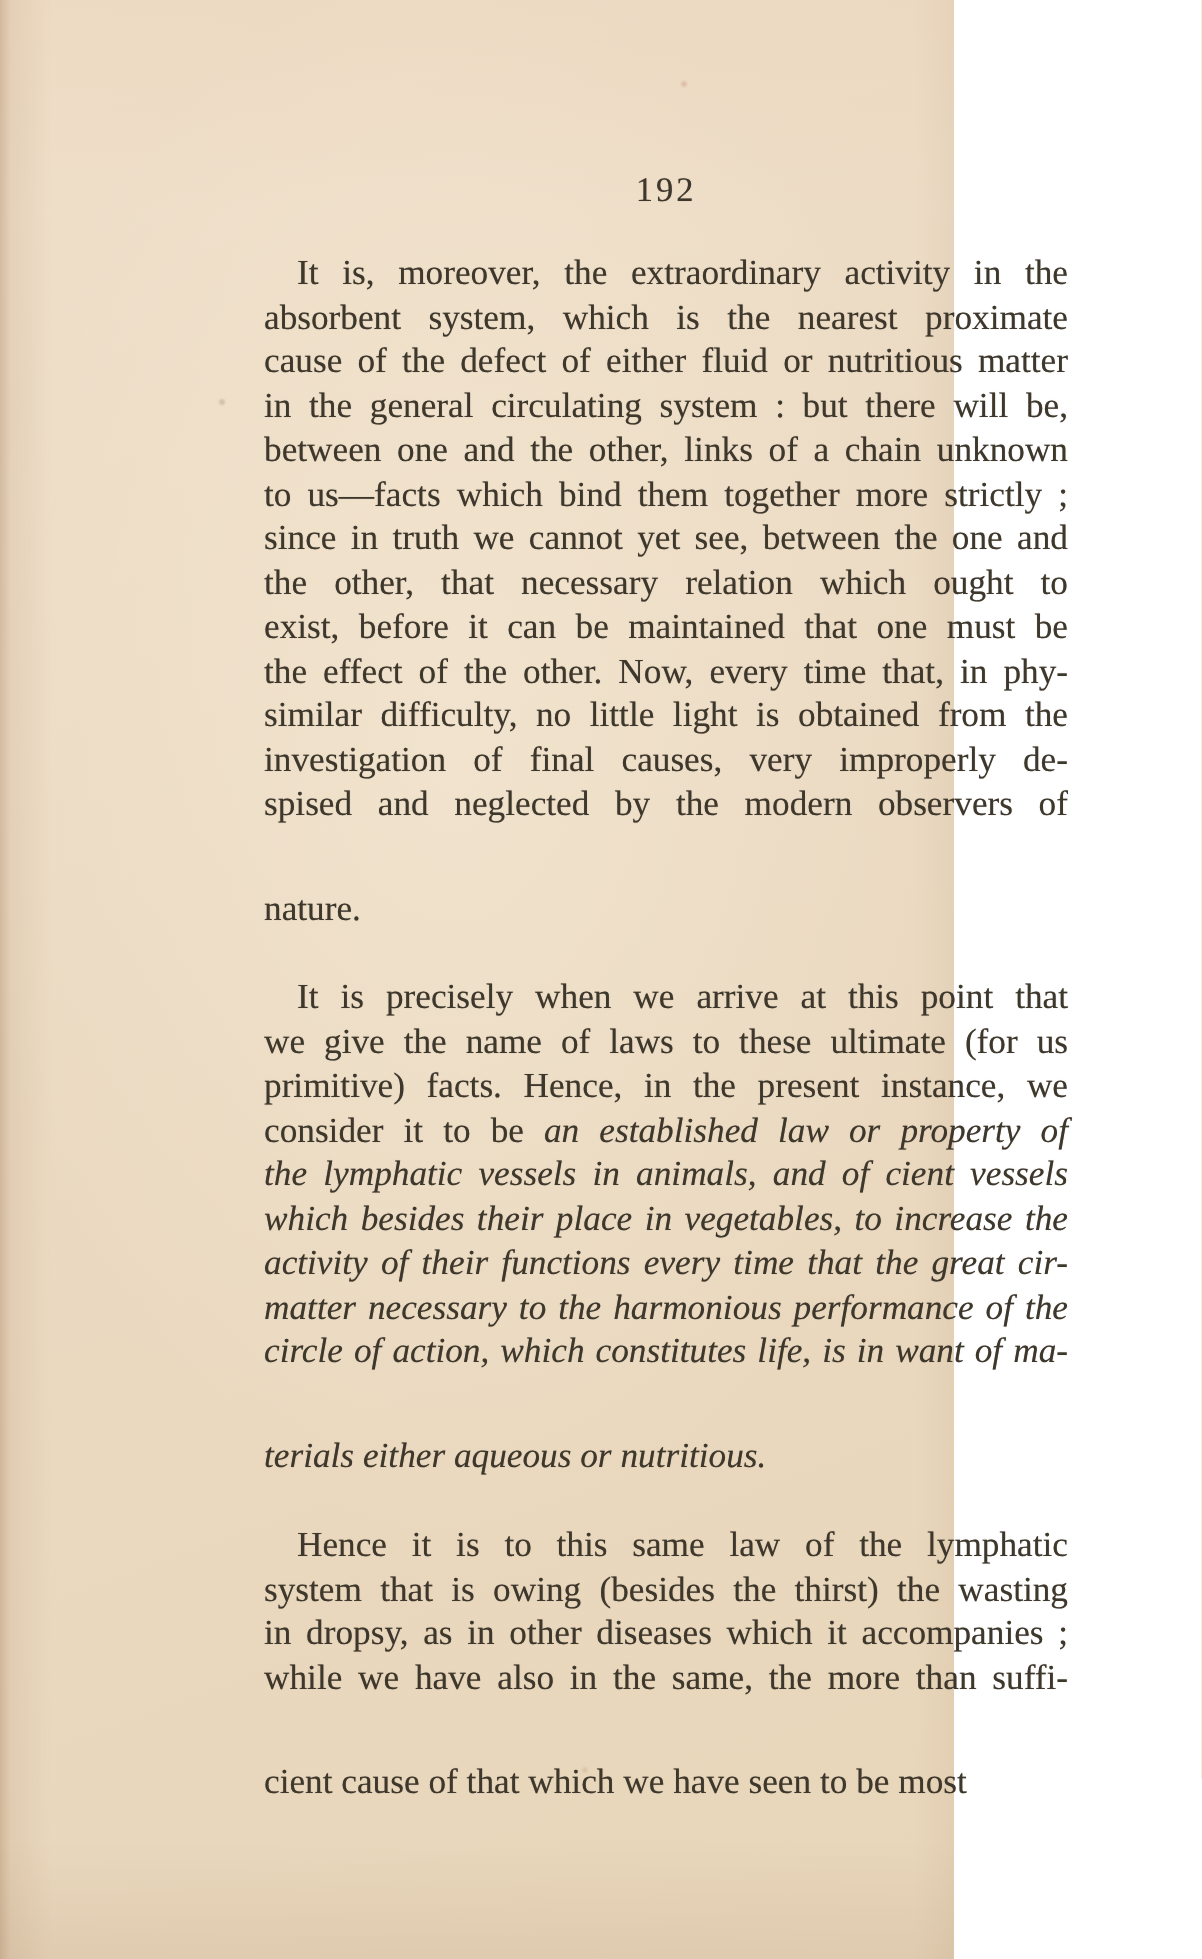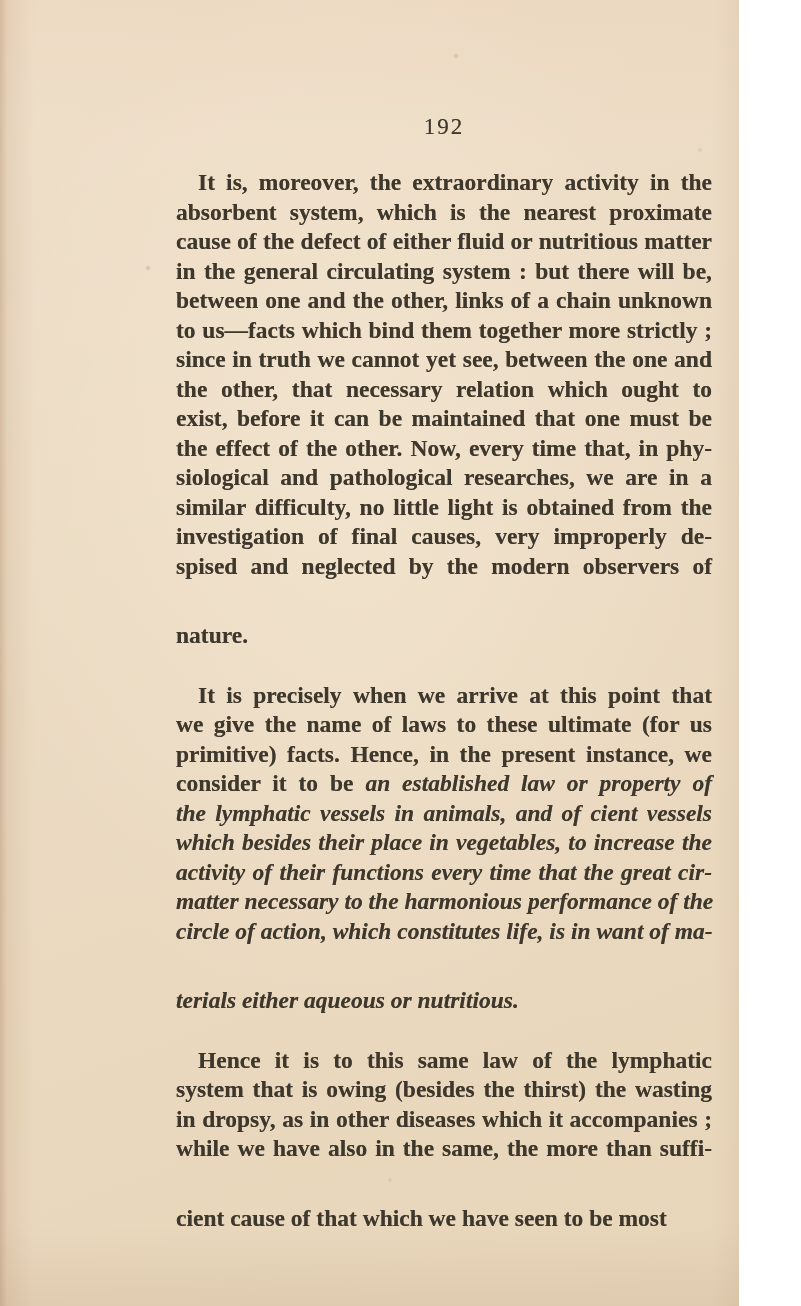--- a/index.html
+++ b/index.html
@@ -10,21 +10,21 @@
     width: 801px;
     height: 1306px;
     overflow: hidden;
     position: relative;
     font-family: "Liberation Serif", "DejaVu Serif", serif;
   }
   
   .scan {
     position: absolute;
     left: 0; top: 0;
-    width: 739px;
+    width: 636px;
     height: 1306px;
     background-color: var(--paper, #ebdac2);
     background-image:
       
       radial-gradient(circle 2px at 456px 56px, rgba(196,140,120,0.45), rgba(196,140,120,0) 3px),
       radial-gradient(circle 2px at 148px 268px, rgba(120,95,70,0.30), rgba(120,95,70,0) 3px),
       radial-gradient(circle 2px at 700px 150px, rgba(150,110,85,0.22), rgba(150,110,85,0) 3px),
       radial-gradient(circle 2px at 390px 1180px, rgba(140,105,78,0.20), rgba(140,105,78,0) 3px),
       
       radial-gradient(ellipse 70% 55% at 48% 38%, rgba(255,246,230,0.30), rgba(255,246,230,0) 75%),
@@ -51,21 +51,20 @@
     text-shadow: 0 0 0.5px rgba(62,55,44,0.55);
   }
   .text-block {
     position: absolute;
     left: 176px;
     top: 168px;
     width: 536px;
     color: var(--ink, #3e372c);
     font-size: 23.5px;
     text-shadow: 0 0 0.5px rgba(62,55,44,0.55);
-    font-weight: bold;
   }
   .paragraph {
     margin: 0 0 30px 0;
   }
   .line {
     height: 29.5px;
     line-height: 29.5px;
     text-align: justify;
     text-align-last: justify;
     white-space: nowrap;
@@ -92,21 +91,20 @@
         <div class="line indent"><span>It is, moreover, the extraordinary activity in the</span></div>
         <div class="line"><span>absorbent system, which is the nearest proximate</span></div>
         <div class="line"><span>cause of the defect of either fluid or nutritious matter</span></div>
         <div class="line"><span>in the general circulating system : but there will be,</span></div>
         <div class="line"><span>between one and the other, links of a chain unknown</span></div>
         <div class="line"><span>to us—facts which bind them together more strictly ;</span></div>
         <div class="line"><span>since in truth we cannot yet see, between the one and</span></div>
         <div class="line"><span>the other, that necessary relation which ought to</span></div>
         <div class="line"><span>exist, before it can be maintained that one must be</span></div>
         <div class="line"><span>the effect of the other. Now, every time that, in phy-</span></div>
-        <div class="line"><span>siological and pathological researches, we are in a</span></div>
         <div class="line"><span>similar difficulty, no little light is obtained from the</span></div>
         <div class="line"><span>investigation of final causes, very improperly de-</span></div>
         <div class="line"><span>spised and neglected by the modern observers of</span></div>
         <div class="line last"><span>nature.</span></div>
       </div>
       <div class="paragraph">
         <div class="line indent"><span>It is precisely when we arrive at this point that</span></div>
         <div class="line"><span>we give the name of laws to these ultimate (for us</span></div>
         <div class="line"><span>primitive) facts. Hence, in the present instance, we</span></div>
         <div class="line"><span>consider it to be </span><span class="italic">an established law or property of</span></div>

